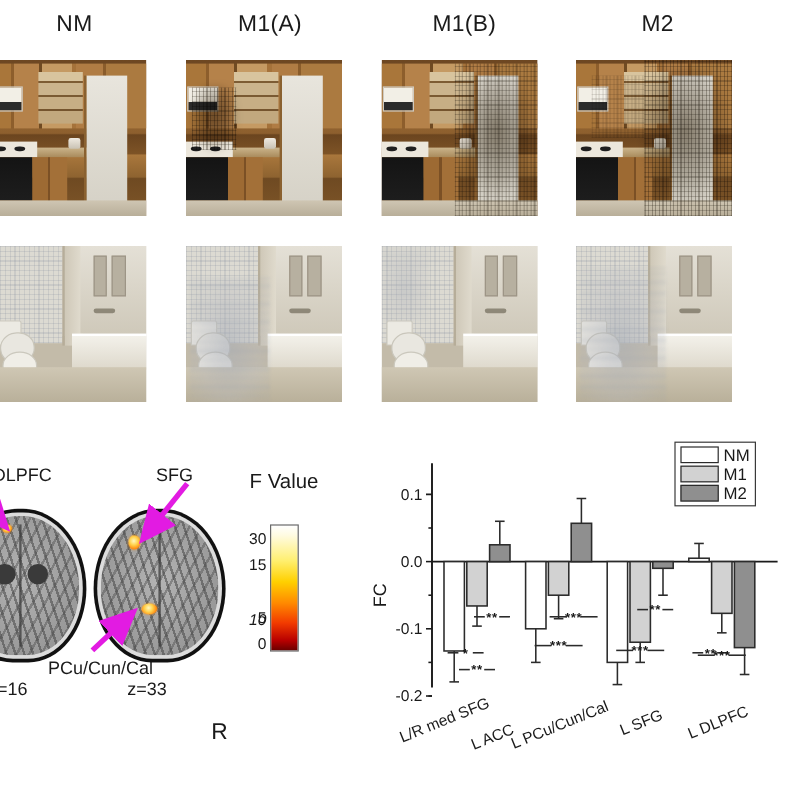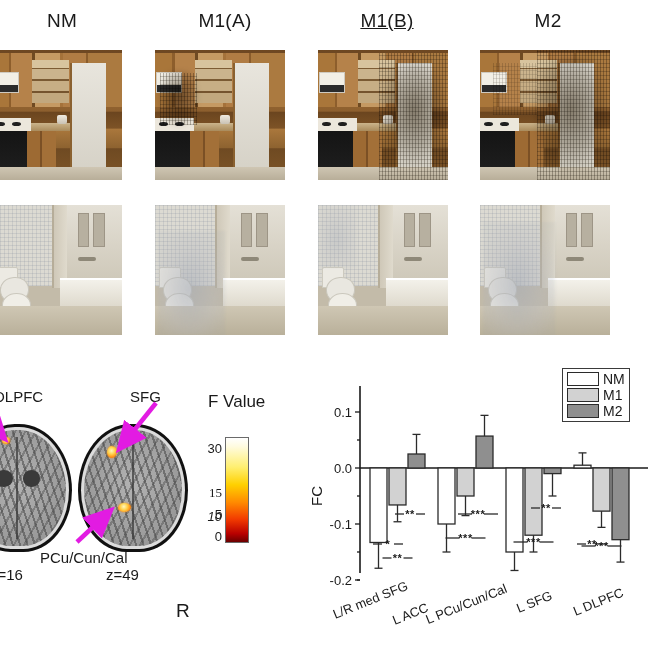--- a/index.html
+++ b/index.html
@@ -143,21 +143,21 @@
   .legend-swatch{width:30px;height:12px;border:1.4px solid #2b2b2b;}
   .legend-text{font-size:14px;line-height:12px;}
 
   .plain-lbl{position:absolute;font-size:14px;color:#1a1a1a;white-space:nowrap;}
 </style>
 </head>
 <body>
 
 <div class="abs colhead" style="left:-3px;">NM</div>
 <div class="abs colhead" style="left:160px;">M1(A)</div>
-<div class="abs colhead" style="left:322px;text-decoration:underline;">M1(B)</div>
+<div class="abs colhead" style="left:322px;">M1(B)</div>
 <div class="abs colhead" style="left:483px;">M2</div>
 
 <div class="tile" style="left:-8px;top:50px;">
   <div class="inner kitchen">
     <div class="k-upper-cab"></div>
       <div class="k-shelfbox"></div>
       <div class="k-micro"></div>
     <div class="k-counter"></div>
       <div class="k-stovetop"></div>
       <div class="k-burner1"></div>
@@ -327,27 +327,27 @@
     <marker id="mk" markerWidth="7" markerHeight="7" refX="5.5" refY="3.2" orient="auto">
       <path d="M0,0 L7,3.2 L0,6.4 z" fill="#e21be2"></path>
     </marker>
   </defs>
   <line class="arrow" x1="20" y1="16" x2="44" y2="43" stroke="#e21be2" stroke-width="4.5" marker-end="url(#mk)"></line>
   <line class="arrow" x1="196" y1="8" x2="160" y2="53" stroke="#e21be2" stroke-width="4.5" marker-end="url(#mk)"></line>
   <line class="arrow" x1="117" y1="147" x2="150" y2="116" stroke="#e21be2" stroke-width="4.5" marker-end="url(#mk)"></line>
 </svg>
 
 <div class="plain-lbl" style="left:-10px;top:566px;font-size:15px;">z=16</div>
-<div class="plain-lbl" style="left:106px;top:566px;font-size:15px;">z=49</div>
+<div class="plain-lbl" style="left:106px;top:566px;font-size:15px;">z=33</div>
 <div class="plain-lbl" style="left:176px;top:600px;font-size:19px;">R</div>
 
 <div class="plain-lbl" style="left:208px;top:392px;font-size:17px;">F Value</div>
 <div class="cbar" style="left:225px;top:437px;"></div>
 <div class="cbar-lbl" style="left:200px;top:441px;">30</div>
-<div class="cbar-lbl" style="left:200px;top:485px;font-family:Liberation Serif, serif;">15</div>
+<div class="cbar-lbl" style="left:200px;top:463px;">15</div>
 <div class="cbar-lbl" style="left:200px;top:509px;font-style:italic;">10</div>
 <div class="cbar-lbl" style="left:200px;top:507px;">5</div>
 <div class="cbar-lbl" style="left:200px;top:529px;">0</div>
 
 <svg id="chart-svg" width="355" height="287">
 
   <line class="axis-line" x1="60" y1="18" x2="60" y2="205"></line>
 
   <line class="axis-line" x1="60" y1="100" x2="348" y2="100" stroke-width="1.6"></line>
   <g id="yticks">

